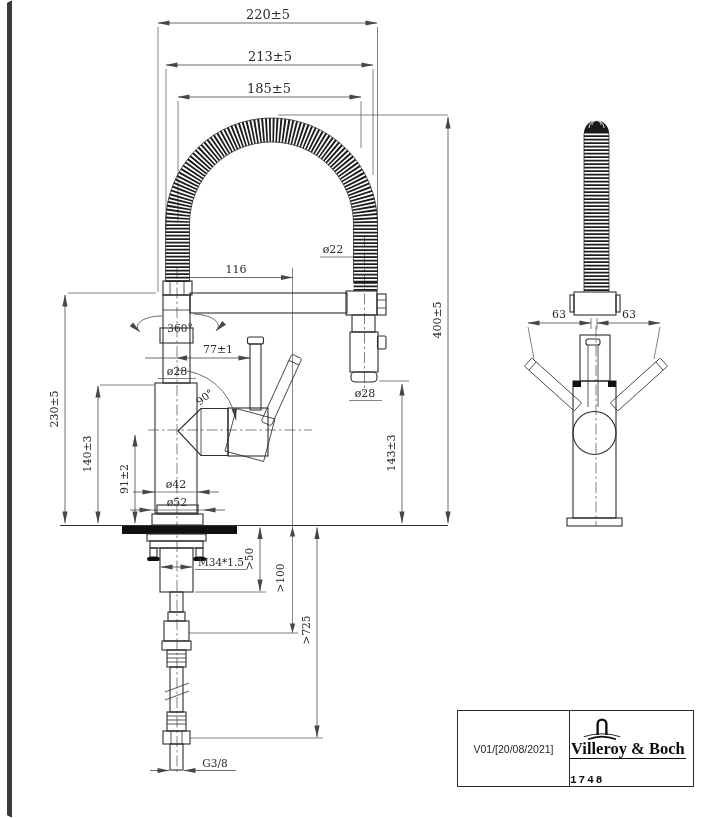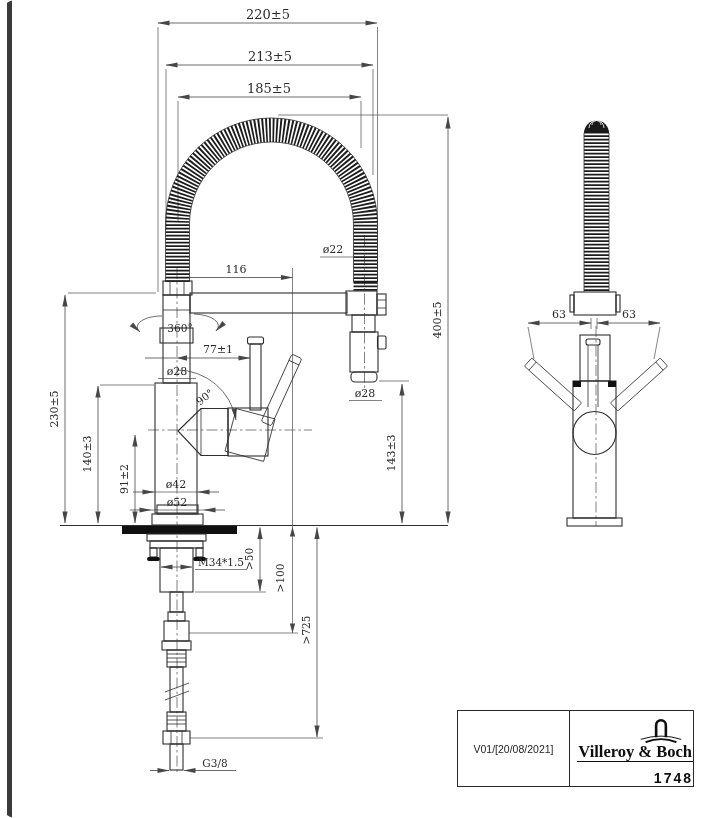--- a/index.html
+++ b/index.html
@@ -16,25 +16,25 @@
   svg .txt{font-family:"DejaVu Serif",serif;fill:#2b2b2b;}
   svg .t13{font-size:13px;} svg .t11{font-size:11px;} svg .t10{font-size:10.5px;}
   svg .tri{fill:#474747;stroke:none;}
   
   #titleblock{position:absolute;left:457px;top:710px;width:235px;height:75px;
               border:1.2px solid #2a2a2a;display:flex;background:#fff;}
   #tb-left{width:111px;border-right:1.2px solid #2a2a2a;display:flex;flex-direction:column;}
   #tb-left .cellA{height:45px;border-bottom:1.2px solid #2a2a2a;display:flex;flex-direction:column;
                   align-items:center;justify-content:center;font-size:10.5px;color:#1d1d1d;line-height:13px;}
   #tb-left .cellB{flex:1;display:flex;align-items:center;justify-content:center;font-size:10.5px;color:#1d1d1d;}
-  #tb-right{flex:1;display:flex;flex-direction:column;align-items:flex-end;justify-content:center;padding-top:2px;}
+  #tb-right{flex:1;display:flex;flex-direction:column;align-items:flex-start;justify-content:center;padding-top:2px;}
   #brand-word{font-family:"Liberation Serif",serif;font-weight:bold;font-size:16.5px;color:#0d0d0d;
               border-bottom:1.6px solid #0d0d0d;line-height:17px;padding:0 1px 1px 1px;}
-  #brand-year{font-family:Liberation Sans, sans-serif;font-weight:bold;font-size:14px;color:#0d0d0d;
-              letter-spacing:2px;margin-top:8px;}
+  #brand-year{font-family:Liberation Mono, monospace;font-weight:bold;font-size:11px;color:#0d0d0d;
+              letter-spacing:2px;margin-top:15px;}
 </style>
 </head>
 <body>
 
 <div id="stage">
   <div id="edgebar"></div>
 
   <svg width="707" height="818" viewBox="0 0 707 818">
     <defs>
       <marker id="arrE" markerWidth="14" markerHeight="8" refX="12.5" refY="4" orient="auto" markerUnits="userSpaceOnUse">

